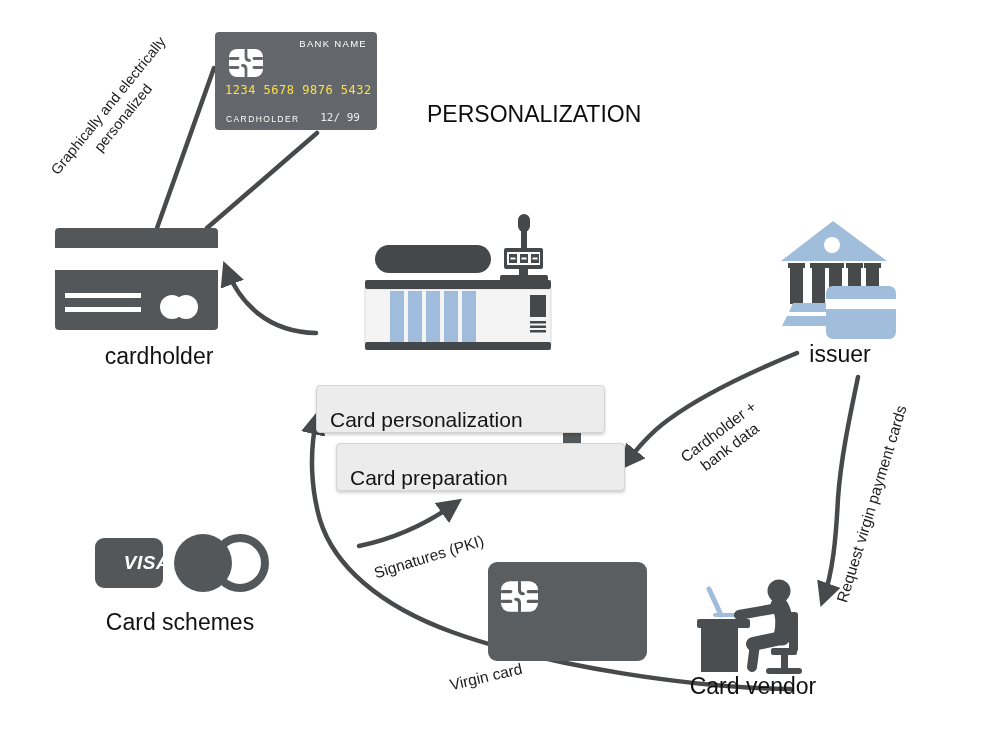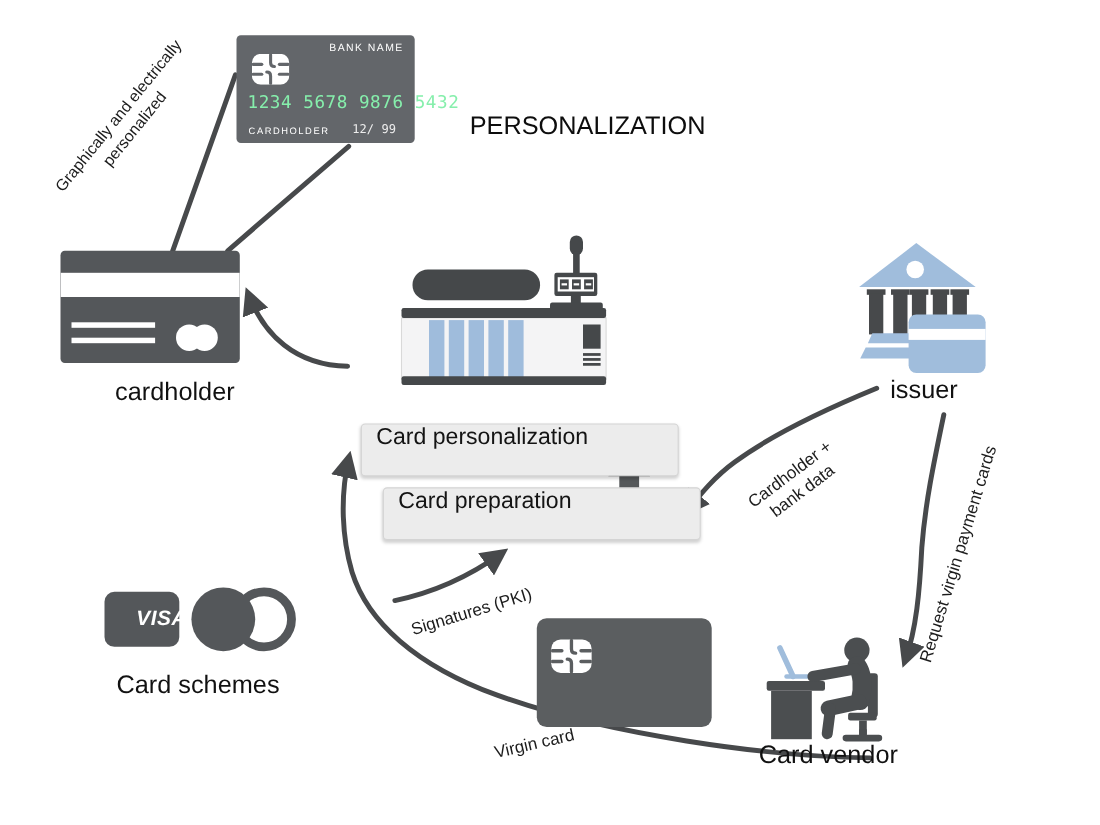--- a/index.html
+++ b/index.html
@@ -5,41 +5,41 @@
   html,body{margin:0;padding:0;background:#fff;}
   #canvas{position:relative;width:1000px;height:750px;background:#ffffff;overflow:hidden;
           font-family:"Liberation Sans", sans-serif;color:#1a1a1a;}
   .abs{position:absolute;}
   svg{display:block;}
   
   .card{position:absolute;border-radius:4px;}
   #top-card{left:215px;top:32px;width:162px;height:98px;background:#63666a;}
   #top-card .bankname{position:absolute;right:10px;top:6px;font-size:9.5px;letter-spacing:1.3px;color:#fff;}
   #top-card .number{position:absolute;left:10px;top:51px;font-family:"DejaVu Sans Mono",monospace;
-                    font-size:16px;letter-spacing:0.5px;color:#86efac;white-space:nowrap;}
+                    font-size:12px;letter-spacing:0.5px;color:#fde047;white-space:nowrap;}
   #top-card .expiry{position:absolute;right:17px;top:68px;font-family:"DejaVu Sans Mono",monospace;
                     font-size:11px;color:#ededed;margin-top:11px;}
   #top-card .holder{position:absolute;left:11px;top:82px;font-size:8.5px;letter-spacing:1.4px;color:#fff;}
   #cardholder-card{left:55px;top:228px;width:163px;height:102px;background:#54575a;overflow:hidden;}
   #cardholder-card .magstripe{position:absolute;left:0;top:20px;width:100%;height:22px;background:#fff;}
   #cardholder-card .sig1{position:absolute;left:10px;top:65px;width:76px;height:5px;background:#fff;}
   #cardholder-card .sig2{position:absolute;left:10px;top:79px;width:76px;height:5px;background:#fff;}
   #cardholder-card .c1{position:absolute;left:105px;top:67px;width:24px;height:24px;border-radius:50%;background:#fff;}
   #cardholder-card .c2{position:absolute;left:119px;top:67px;width:24px;height:24px;border-radius:50%;background:#fff;}
   #virgin-card{left:488px;top:562px;width:159px;height:99px;background:#5b5e60;border-radius:9px;}
   
   #visa-badge{left:95px;top:538px;width:68px;height:50px;background:#54575a;border-radius:9px;
               display:flex;align-items:center;justify-content:center;}
   #visa-badge span{color:#fff;font-weight:bold;font-style:italic;font-size:19px;letter-spacing:0.5px;margin-left:36px;}
   #mc-ring{left:211px;top:534px;width:58px;height:58px;border-radius:50%;border:8px solid #54575a;
            background:#fff;box-sizing:border-box;}
   #mc-solid{left:174px;top:534px;width:58px;height:58px;border-radius:50%;background:#54575a;}
   
-  .pbox{position:absolute;left:328px;width:289px;height:48px;background:#ececec;border:1px solid #d4d4d4;
-        border-radius:4px;box-shadow:0 2px 3px rgba(0,0,0,0.18);display:flex;align-items:flex-start;
+  .pbox{position:absolute;left:316px;width:289px;height:48px;background:#ececec;border:1px solid #d4d4d4;
+        border-radius:4px;box-shadow:0 2px 3px rgba(0,0,0,0.18);display:flex;align-items:flex-end;
         font-size:21px;color:#141414;padding-left:13px;box-sizing:border-box;}
   #box-personalization{top:385px;}
   #box-preparation{top:443px;margin-left:20px;}
   
   .nodelabel{position:absolute;text-align:center;font-size:23px;color:#111;}
   #title{left:427px;top:99px;font-size:23px;line-height:30px;color:#0d0d0d;}
   .flowlabel{position:absolute;text-align:center;font-size:15.5px;color:#1c1c1c;white-space:nowrap;}
   #note{left:6px;top:93px;width:220px;transform:rotate(-51deg);font-size:14.5px;line-height:19px;
         text-align:center;position:absolute;color:#1c1c1c;}
   #lbl-chb{left:644px;top:420px;width:160px;transform:rotate(-37deg);line-height:19px;}

